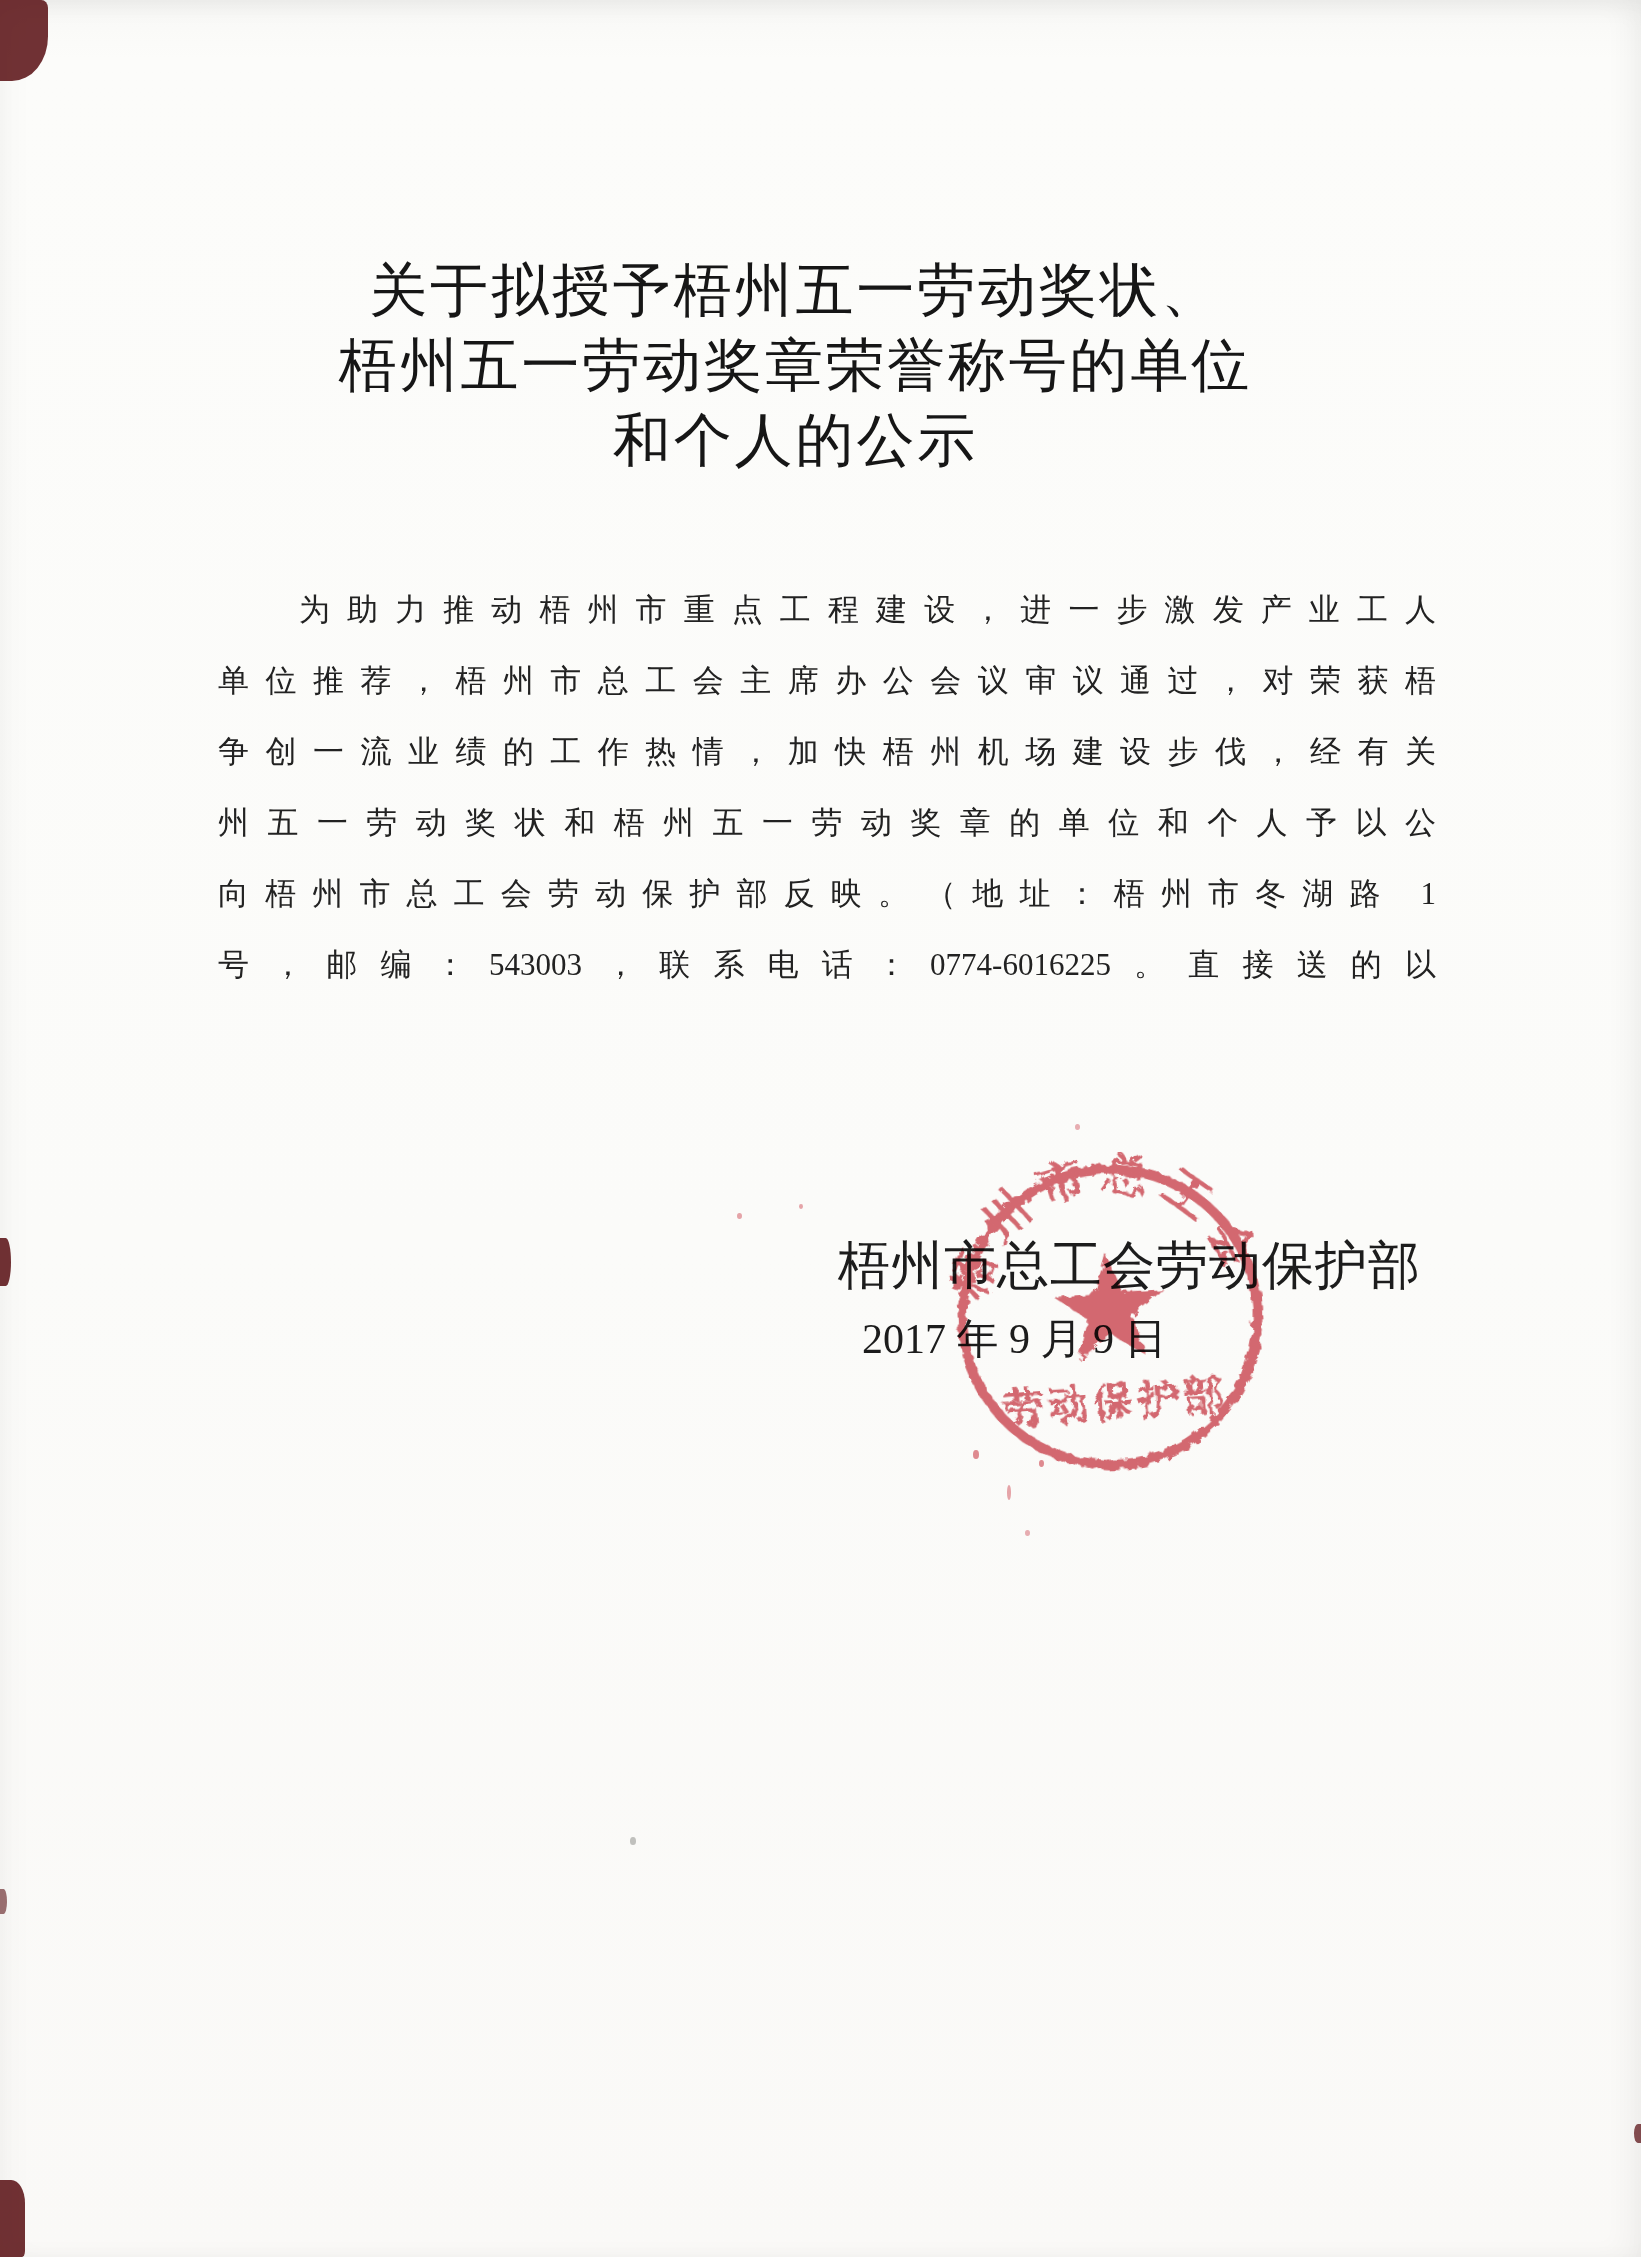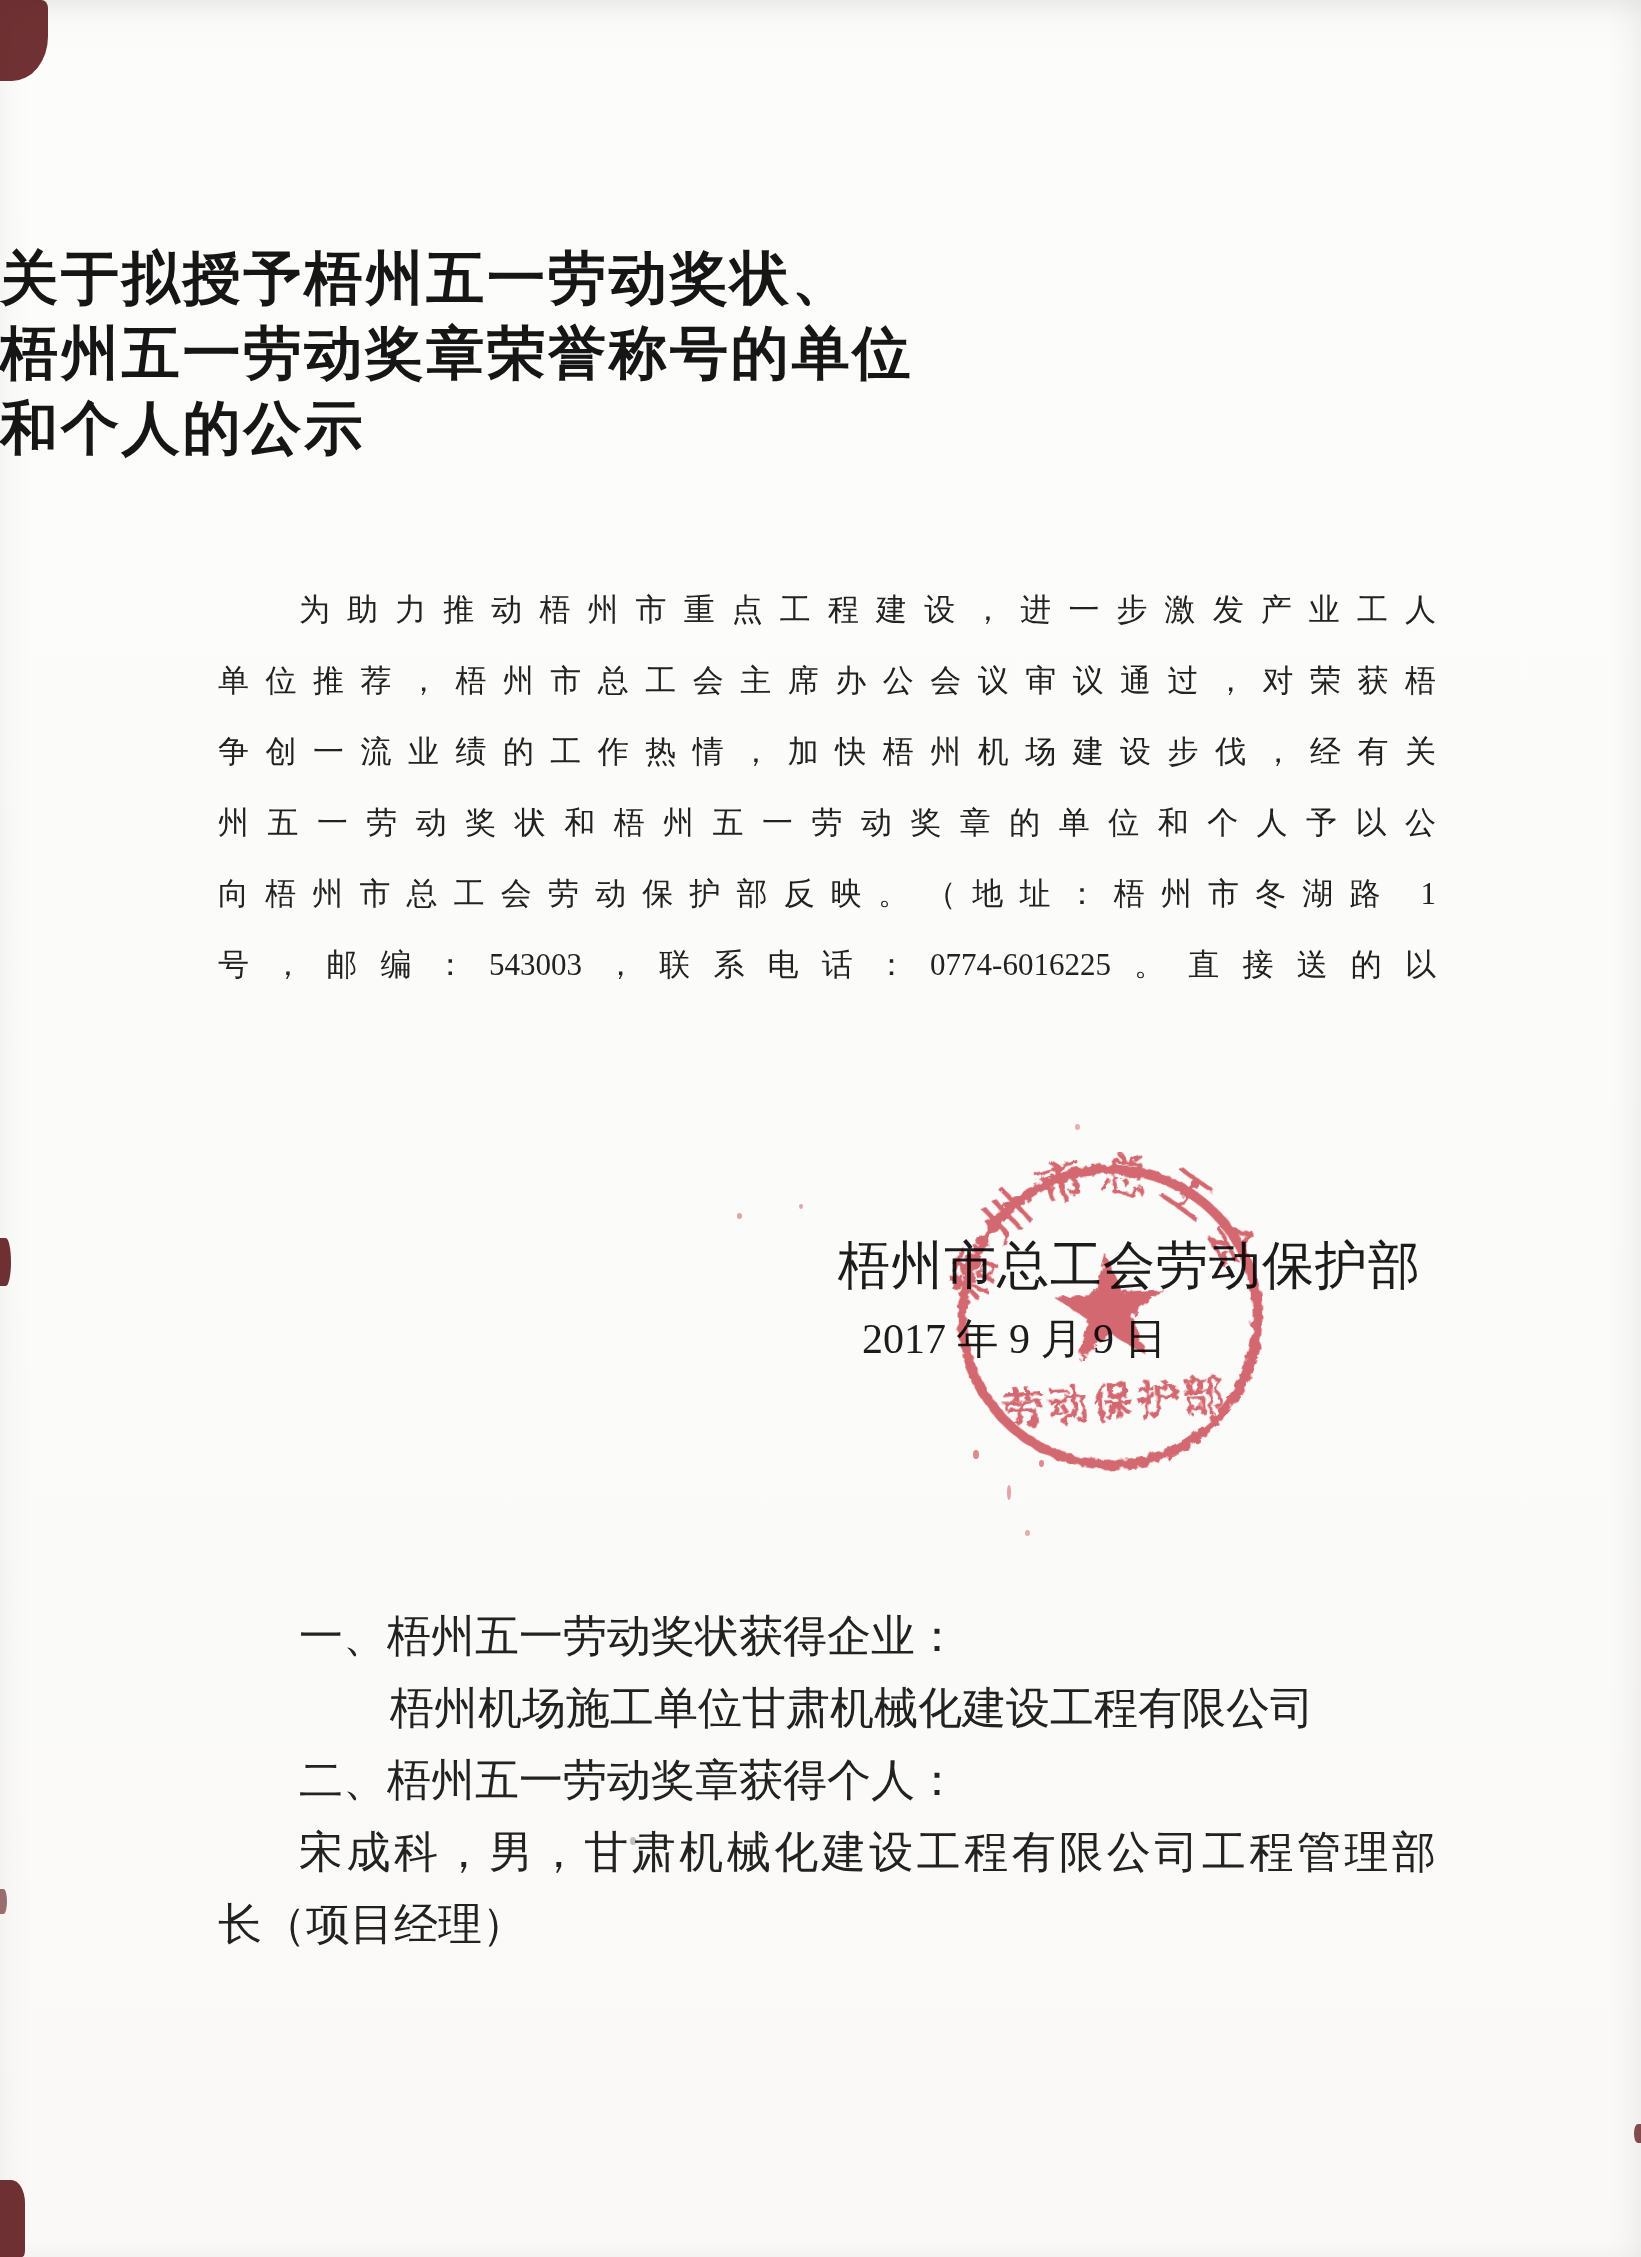--- a/index.html
+++ b/index.html
@@ -8,22 +8,22 @@
     background:#f2f1ef;
     font-family:"Liberation Serif","DejaVu Serif",serif;
     color:#1f1f1f;
   }
   .page{
     position:absolute;inset:0;
     background:linear-gradient(180deg,#f8f8f6 0,#fcfcfa 58px,#fbfbf9 55%,#faf9f7 100%);
     box-shadow:inset -15.4px 0 25px rgba(0,0,0,.035), inset 0 11.6px 19.3px rgba(0,0,0,.03), inset 15.4px 0 25px rgba(0,0,0,.02);
   }
   .title{
-    position:absolute;top:241px;left:0;width:1591px;
-    font-size:58px;line-height:75px;font-weight:700;
+    position:absolute;top:253px;left:0;width:1591px;
+    text-align:center;font-size:58px;line-height:75px;font-weight:400;
     letter-spacing:2.9px;color:#161616;
   }
   .body-para{
     position:absolute;top:574px;left:218px;width:1218px;
     font-size:31px;line-height:71px;color:#222;
   }
   .bline{text-align:justify;text-align-last:justify;}
   .bline.indent{padding-left:81px;}
   .bline.left-last{text-align-last:left;}
   .sign-dept{
@@ -114,22 +114,15 @@
         <circle cx="170" cy="170" r="153" fill="none" stroke="#cf4e58" stroke-width="10"></circle>
         <text font-family="'Liberation Sans','DejaVu Sans',sans-serif" font-weight="bold" font-size="47" letter-spacing="14" fill="#cf4e58">
           <textPath href="#sealArcPath" startOffset="50%" text-anchor="middle">梧州市总工会</textPath>
         </text>
         <polygon fill="#cf4e58" points="170,104 155.9,144.6 112.9,145.5 147.2,171.4 134.7,212.5 170,188 205.3,212.5 192.8,171.4 227.1,145.5 184.1,144.6"></polygon>
         <text x="170" y="272" text-anchor="middle" font-family="'Liberation Sans','DejaVu Sans',sans-serif" font-weight="bold" font-size="42" letter-spacing="5" fill="#cf4e58">劳动保护部</text>
       </g>
     </svg>
   </div>
 
-  <div class="list-block">
-    <div class="lline ind1">一、梧州五一劳动奖状获得企业：</div>
-    <div class="lline ind2">梧州机场施工单位甘肃机械化建设工程有限公司</div>
-    <div class="lline ind1">二、梧州五一劳动奖章获得个人：</div>
-    <div class="lline ind1 just">宋成科，男，甘肃机械化建设工程有限公司工程管理部</div>
-    <div class="lline">长（项目经理）</div>
-  </div>
 
 </div>
 
 
 </body></html>

